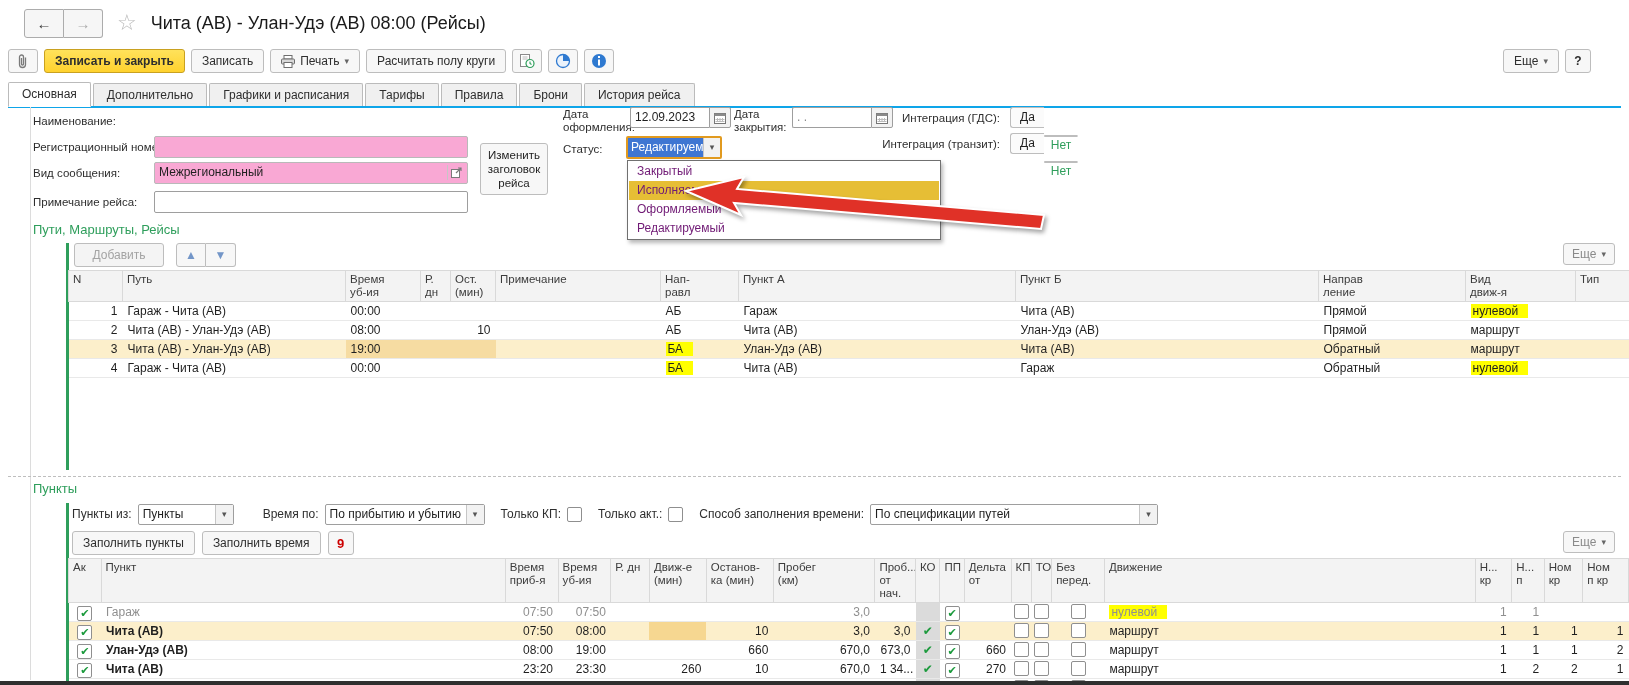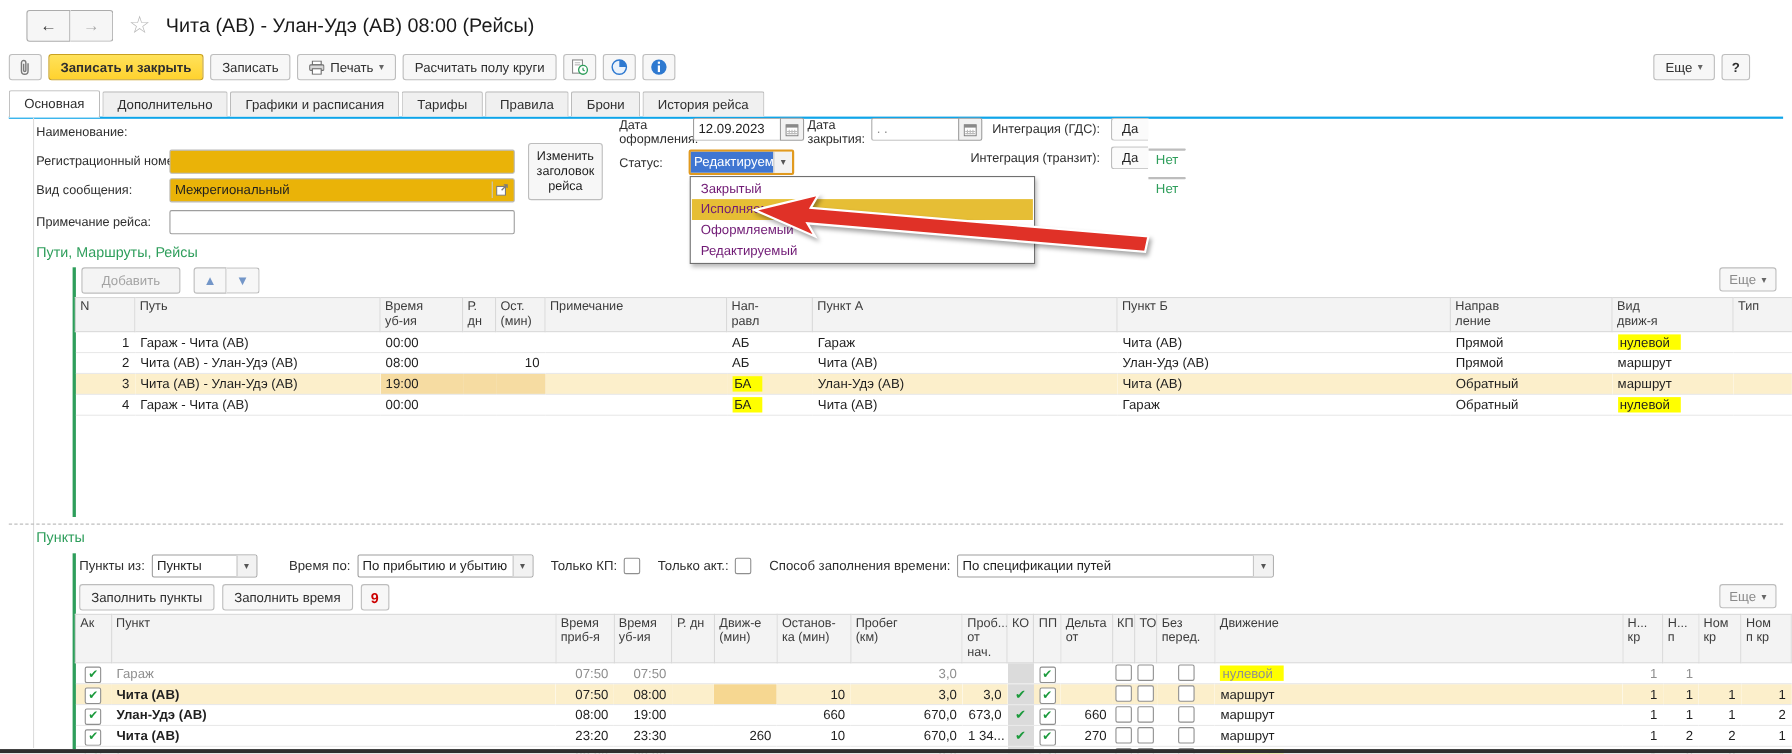--- a/index.html
+++ b/index.html
@@ -10,21 +10,21 @@
        border:1px solid #BDBDBD;background:#F7F7F7;border-radius:3px;color:#2e2e2e;
        padding:0 10px;height:24px;white-space:nowrap;cursor:default;box-sizing:border-box;}
   .btn.icon{width:30px;padding:0;}
   .btn.primary{background:linear-gradient(#FFE25B,#FFD22E);border-color:#C9A120;font-weight:bold;}
   .btn.disabled{color:#A3A3A3;background:#F4F4F4;}
   .caret{font-size:9px;color:#666;line-height:1;}
   .label{position:absolute;color:#2e2e2e;font-size:11.5px;line-height:13px;white-space:pre-line;}
   .rlabel{text-align:right;}
   .field{position:absolute;height:20px;border:1px solid #9E9E9E;border-radius:2px;background:#fff;
          padding:0 4px;line-height:19px;white-space:nowrap;overflow:hidden;box-sizing:content-box;}
-  .field.disabled{background:#eab308;border-color:#B9B9B9;}
+  .field.disabled{background:#f9a8d4;border-color:#B9B9B9;}
   .cbx{width:13px;height:13px;border:1px solid #8F8F8F;background:#fff;border-radius:2px;
        display:inline-block;vertical-align:-2px;text-align:center;line-height:12px;
        font-size:11px;font-weight:bold;color:#1B9A3C;}
   
   #titlebar{position:absolute;left:24px;top:8px;height:30px;display:flex;align-items:center;gap:14px;}
   .navbtns{display:flex;}
   .navbtn{width:38px;height:27px;border:1px solid #ACACAC;background:#F6F6F6;display:flex;
           align-items:center;justify-content:center;font-size:15px;color:#3a3a3a;}
   .navbtn:first-child{border-radius:3px 0 0 3px;}
   .navbtn:last-child{border-radius:0 3px 3px 0;border-left:none;color:#ABABAB;}
@@ -34,21 +34,21 @@
   #toolbar{position:absolute;left:8px;top:48px;width:1583px;height:26px;display:flex;gap:6px;align-items:center;}
   #toolbar .spacer{flex:1;}
   
   #tabstrip{position:absolute;left:8px;top:82px;width:1613px;height:24px;border-bottom:2px solid #0ea5e9;
             display:flex;align-items:flex-end;}
   .tab{height:22px;line-height:22px;padding:0 13px;border:1px solid #BBBBBB;border-bottom:none;
        background:#F0F0F0;margin-right:2px;border-radius:2px 2px 0 0;color:#2e2e2e;}
   .tab.active{background:#fff;height:23px;margin-bottom:-1px;border-bottom:1px solid #fff;}
   
   #leftline{position:absolute;left:30px;top:107px;width:1px;height:573px;background:#DCDCDC;}
-  #chg-title{position:absolute;left:480px;top:130px;width:66px;height:50px;border:1px solid #BDBDBD;
+  #chg-title{position:absolute;left:480px;top:143px;width:66px;height:50px;border:1px solid #BDBDBD;
              border-radius:3px;background:#F7F7F7;font-size:11.5px;text-align:center;
              display:flex;align-items:center;justify-content:center;white-space:pre-line;line-height:14px;}
   .openbtn{position:absolute;right:2px;top:2px;width:17px;height:15px;border-left:1px solid #C6C6C6;
            display:flex;align-items:center;justify-content:center;}
   .datebox{position:absolute;display:flex;height:21px;box-sizing:border-box;}
   .datebox .dval{width:70px;border:1px solid #9E9E9E;border-right:none;border-radius:2px 0 0 2px;
                  padding:0 4px;line-height:19px;background:#fff;}
   .datebox .dcal{width:20px;border:1px solid #9E9E9E;border-radius:0 2px 2px 0;background:#F2F2F2;
                  display:flex;align-items:center;justify-content:center;}
   .yn{position:absolute;display:flex;height:21px;justify-content:center;}

